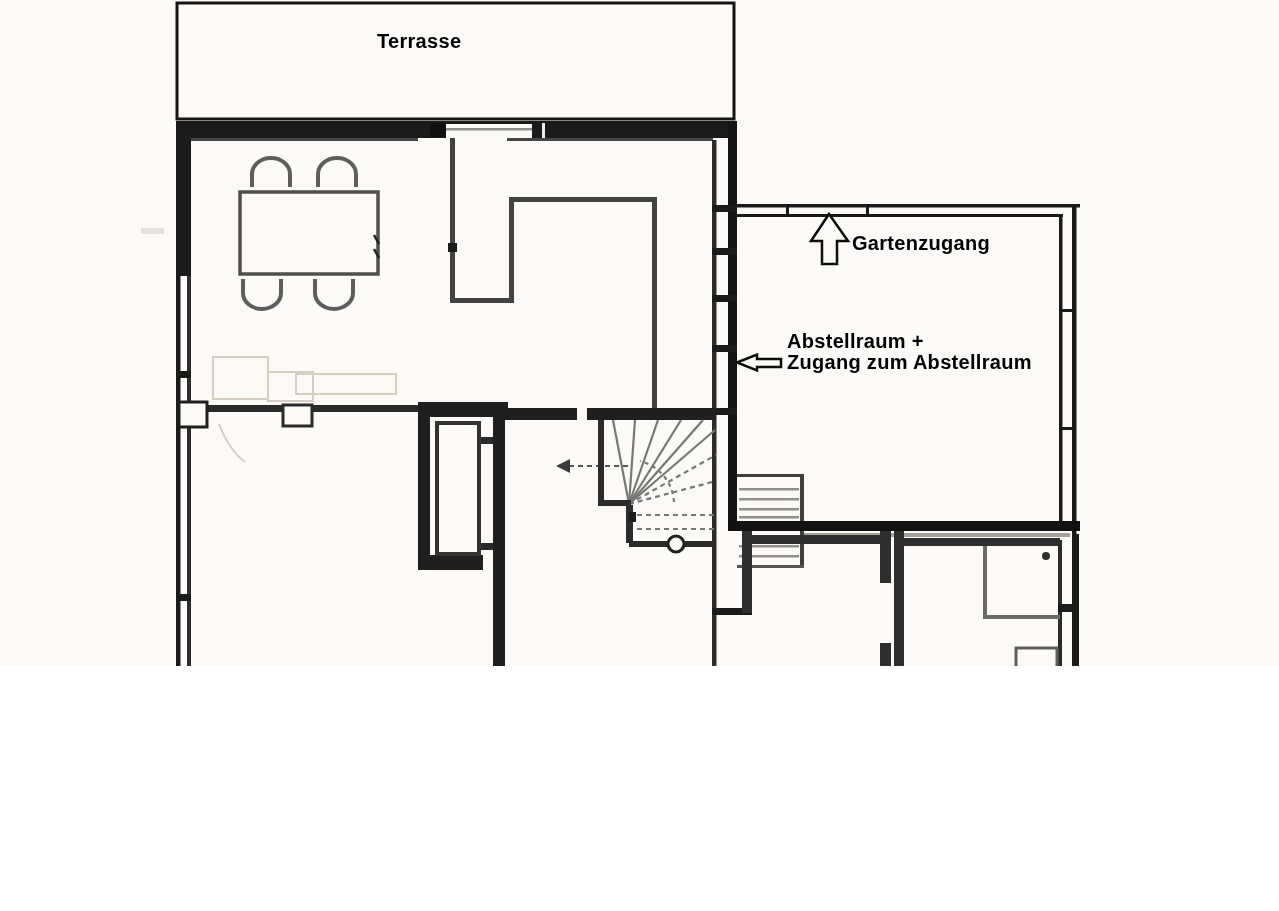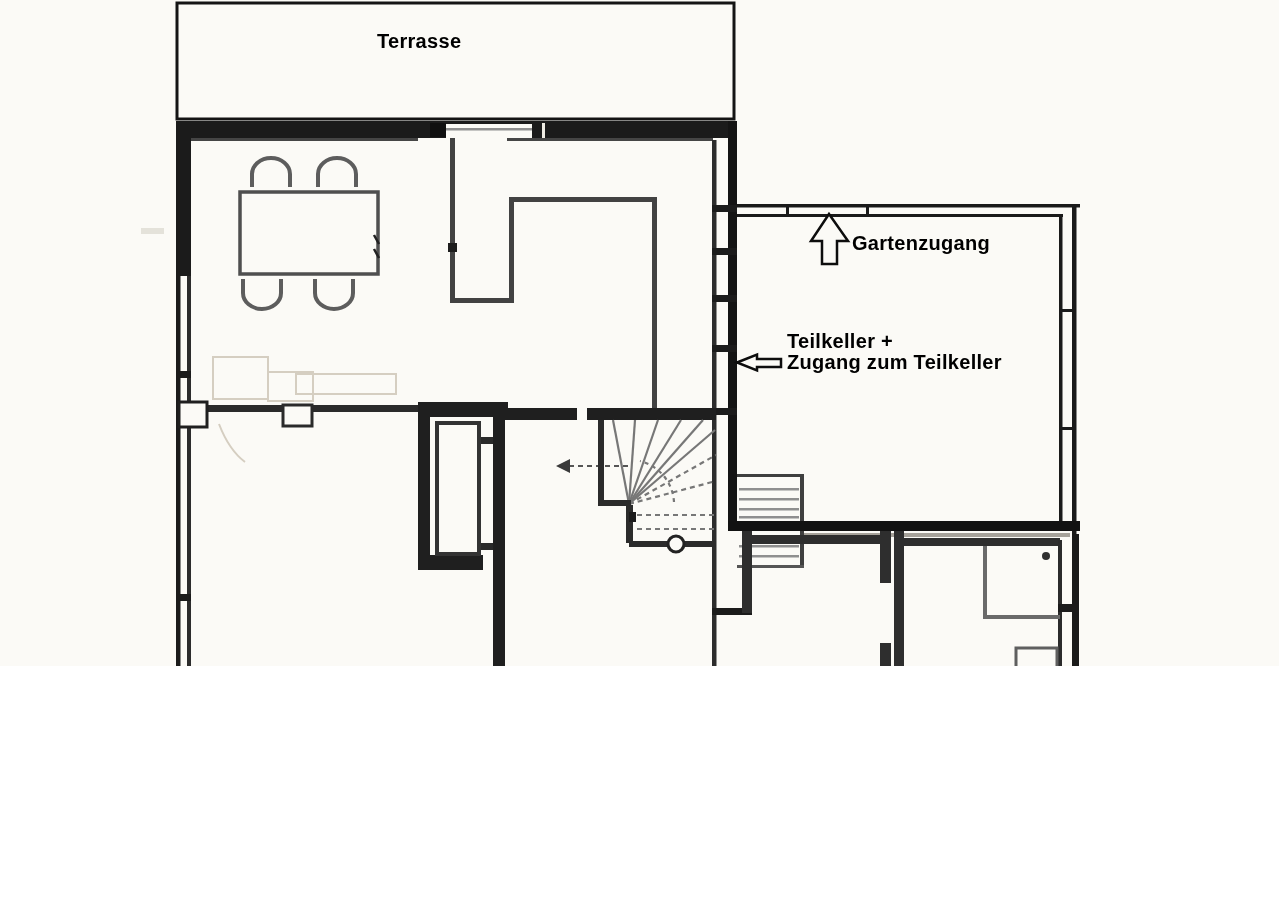--- a/index.html
+++ b/index.html
@@ -244,15 +244,15 @@
   <g fill="none">
     <rect x="903" y="742" width="154" height="71" stroke="#7a7a7a" stroke-width="3"></rect>
     <rect x="911" y="754" width="133" height="50" stroke="#9f9f9f" stroke-width="2.5"></rect>
   </g>
 
   <polygon points="546,846 508,893 586,893" fill="none" stroke="#4a4a4a" stroke-width="3.5" stroke-linejoin="miter"></polygon>
 </svg>
 
   <div class="plan-label" id="label-terrace">Terrasse</div>
   <div class="plan-label" id="label-gartenzugang">Gartenzugang</div>
-  <div class="plan-label" id="label-abstellraum-1">Teilkeller +</div>
-  <div class="plan-label" id="label-abstellraum-2">Zugang zum Teilkeller</div>
+  <div class="plan-label" id="label-abstellraum-1">Abstellraum +</div>
+  <div class="plan-label" id="label-abstellraum-2">Zugang zum Abstellraum</div>
 </div>
 
 </body></html>

